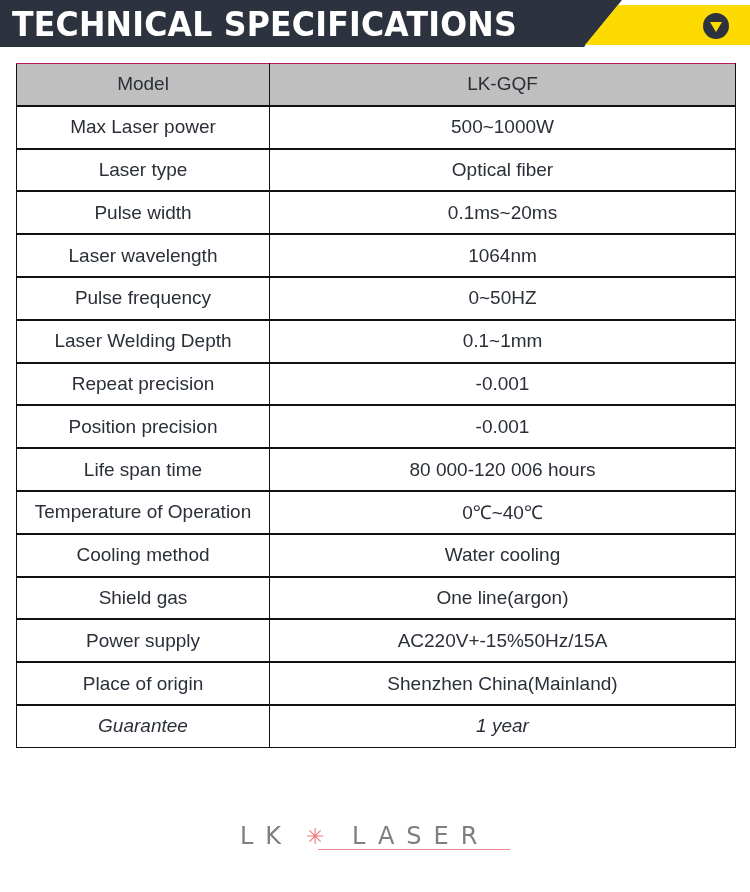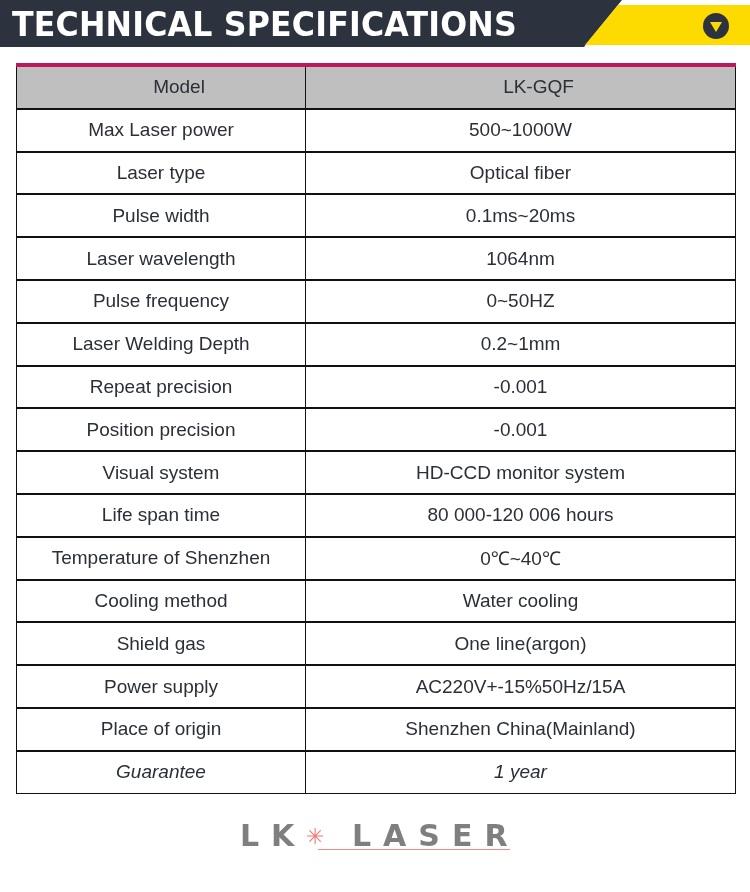--- a/index.html
+++ b/index.html
@@ -41,28 +41,28 @@
   }
   table.specs td {
     height: 40.8px; padding: 0; text-align: center; vertical-align: middle;
     border-left: 1px solid #111; border-right: 1px solid #111;
     border-top: 2px solid #111; border-bottom: 2px solid #111;
     color: #2a2f38; font-size: 19px;
     font-family: "Liberation Sans", sans-serif;
   }
   table.specs td.c1 { width: 252px; }
   table.specs tr.head td { background: #bfbfbf; }
-  table.specs tr:first-child td { border-top: 4px solid #be185d; padding-left: 36px; }
+  table.specs tr:first-child td { border-top: 1px solid #be185d; }
   table.specs tr:last-child td { border-bottom: 1px solid #111; font-style: italic; }
   .watermark {
     position: absolute; left: 238px; top: 820px; width: 280px; height: 34px;
     pointer-events: none;
   }
   .wm-lk, .wm-laser {
-    position: absolute; top: 0; font-size: 30px; font-weight: bold; color: #7f7f7f;
+    position: absolute; top: 0; font-size: 24px; font-weight: normal; color: #7f7f7f;
     font-family: "DejaVu Sans", sans-serif; letter-spacing: 12px; line-height: 32px;
   }
   .wm-lk { left: 2px; }
   .wm-laser { left: 92px; margin-left: 22px; }
   .wm-star {
     position: absolute; left: 68px; top: 6px; color: #f07a7a; font-size: 22px; line-height: 22px;
   }
   .wm-line {
     position: absolute; left: 80px; top: 29px; width: 192px; height: 1px; background: #f08a8a;
   }
@@ -98,40 +98,36 @@
       <tr>
         <td class="c1">Laser wavelength</td>
         <td>1064nm</td>
       </tr>
       <tr>
         <td class="c1">Pulse frequency</td>
         <td>0~50HZ</td>
       </tr>
       <tr>
         <td class="c1">Laser Welding Depth</td>
-        <td>0.2~1mm</td>
+        <td>0.1~1mm</td>
       </tr>
       <tr>
         <td class="c1">Repeat precision</td>
         <td>-0.001</td>
       </tr>
       <tr>
         <td class="c1">Position precision</td>
         <td>-0.001</td>
       </tr>
       <tr>
-        <td class="c1">Visual system</td>
-        <td>HD-CCD monitor system</td>
-      </tr>
-      <tr>
         <td class="c1">Life span time</td>
         <td>80 000-120 006 hours</td>
       </tr>
       <tr>
-        <td class="c1">Temperature of Shenzhen</td>
+        <td class="c1">Temperature of Operation</td>
         <td>0℃~40℃</td>
       </tr>
       <tr>
         <td class="c1">Cooling method</td>
         <td>Water cooling</td>
       </tr>
       <tr>
         <td class="c1">Shield gas</td>
         <td>One line(argon)</td>
       </tr>

